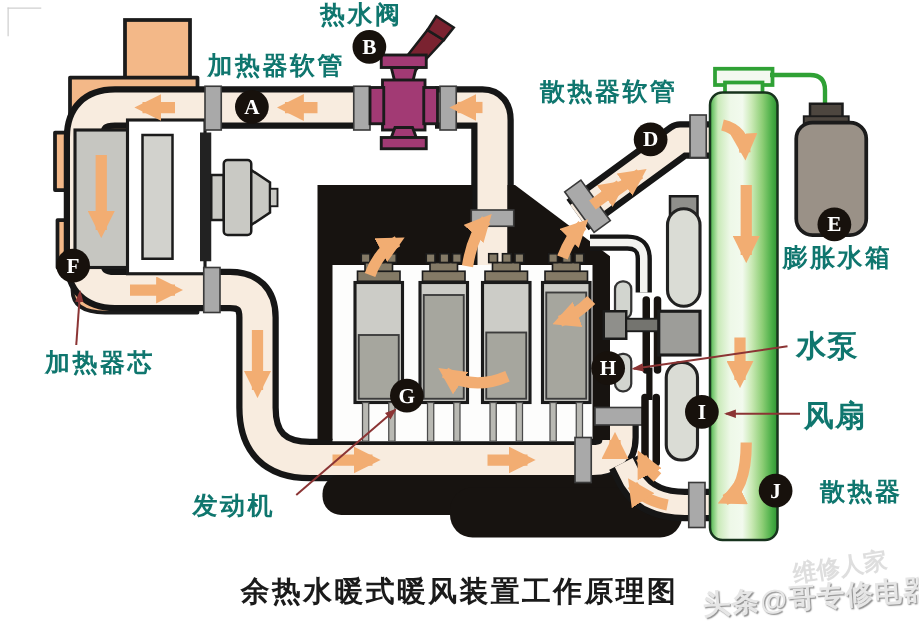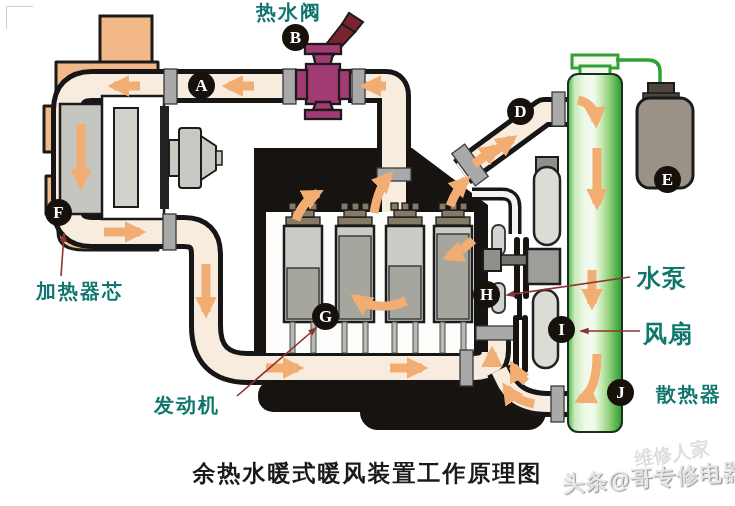--- a/index.html
+++ b/index.html
@@ -228,21 +228,24 @@
     <g fill="none" stroke="#8b3434" stroke-width="1.6" marker-end="url(#rh)">
       <path d="M237,396 L316,328"></path>
       <path d="M630,277 L507,295"></path>
       <path d="M640,331 L581,331"></path>
       <path d="M61,276 L64,234"></path>
     </g>
   </svg>
 
   <div class="corner"></div>
 
+  <div class="lbl" style="left:166px;top:43px;">加热器软管</div>
   <div class="lbl" style="left:256px;top:2px;">热水阀</div>
+  <div class="lbl" style="left:432px;top:64px;">散热器软管</div>
+  <div class="lbl" style="left:626px;top:197px;">膨胀水箱</div>
   <div class="lbl" style="left:12px;top:281px;margin-left:24px;">加热器芯</div>
   <div class="lbl" style="left:154px;top:395px;">发动机</div>
   <div class="lbl sm" style="left:637px;top:266px;">水泵</div>
   <div class="lbl sm" style="left:643px;top:322px;">风扇</div>
   <div class="lbl" style="left:656px;top:384px;">散热器</div>
 
   <div class="badge" style="left:188px;top:72px;">A</div>
   <div class="badge" style="left:282px;top:24px;">B</div>
   <div class="badge" style="left:507px;top:98px;">D</div>
   <div class="badge" style="left:654px;top:166px;">E</div>

